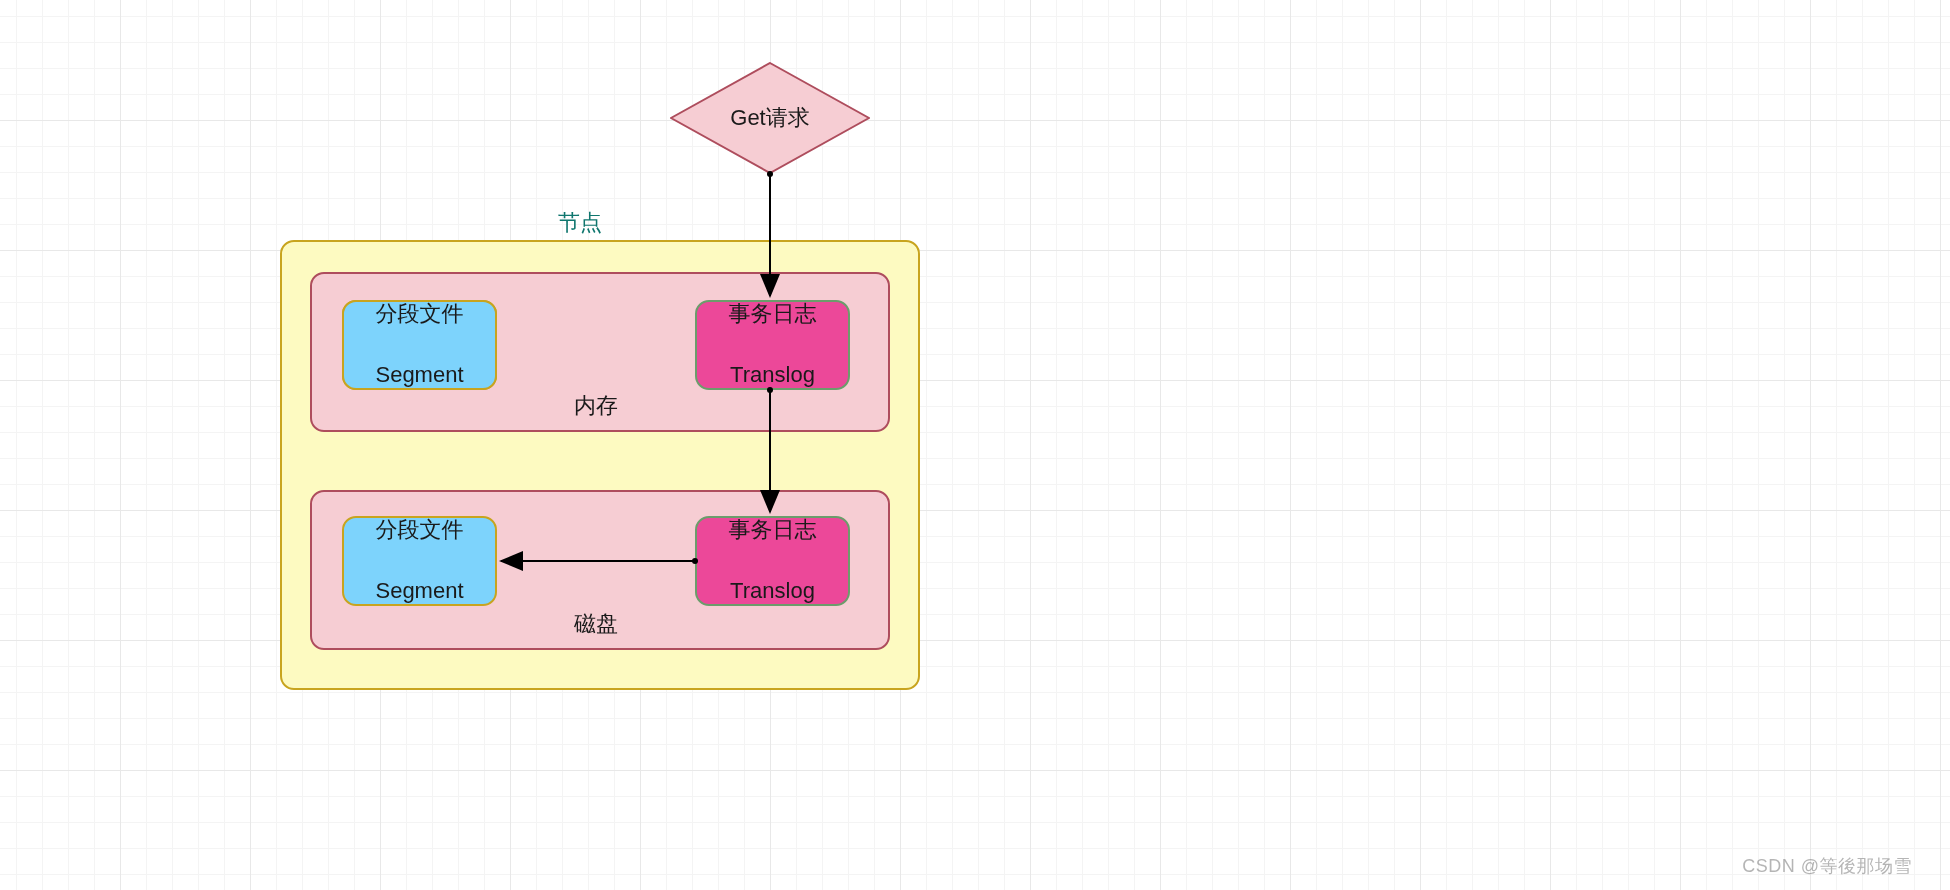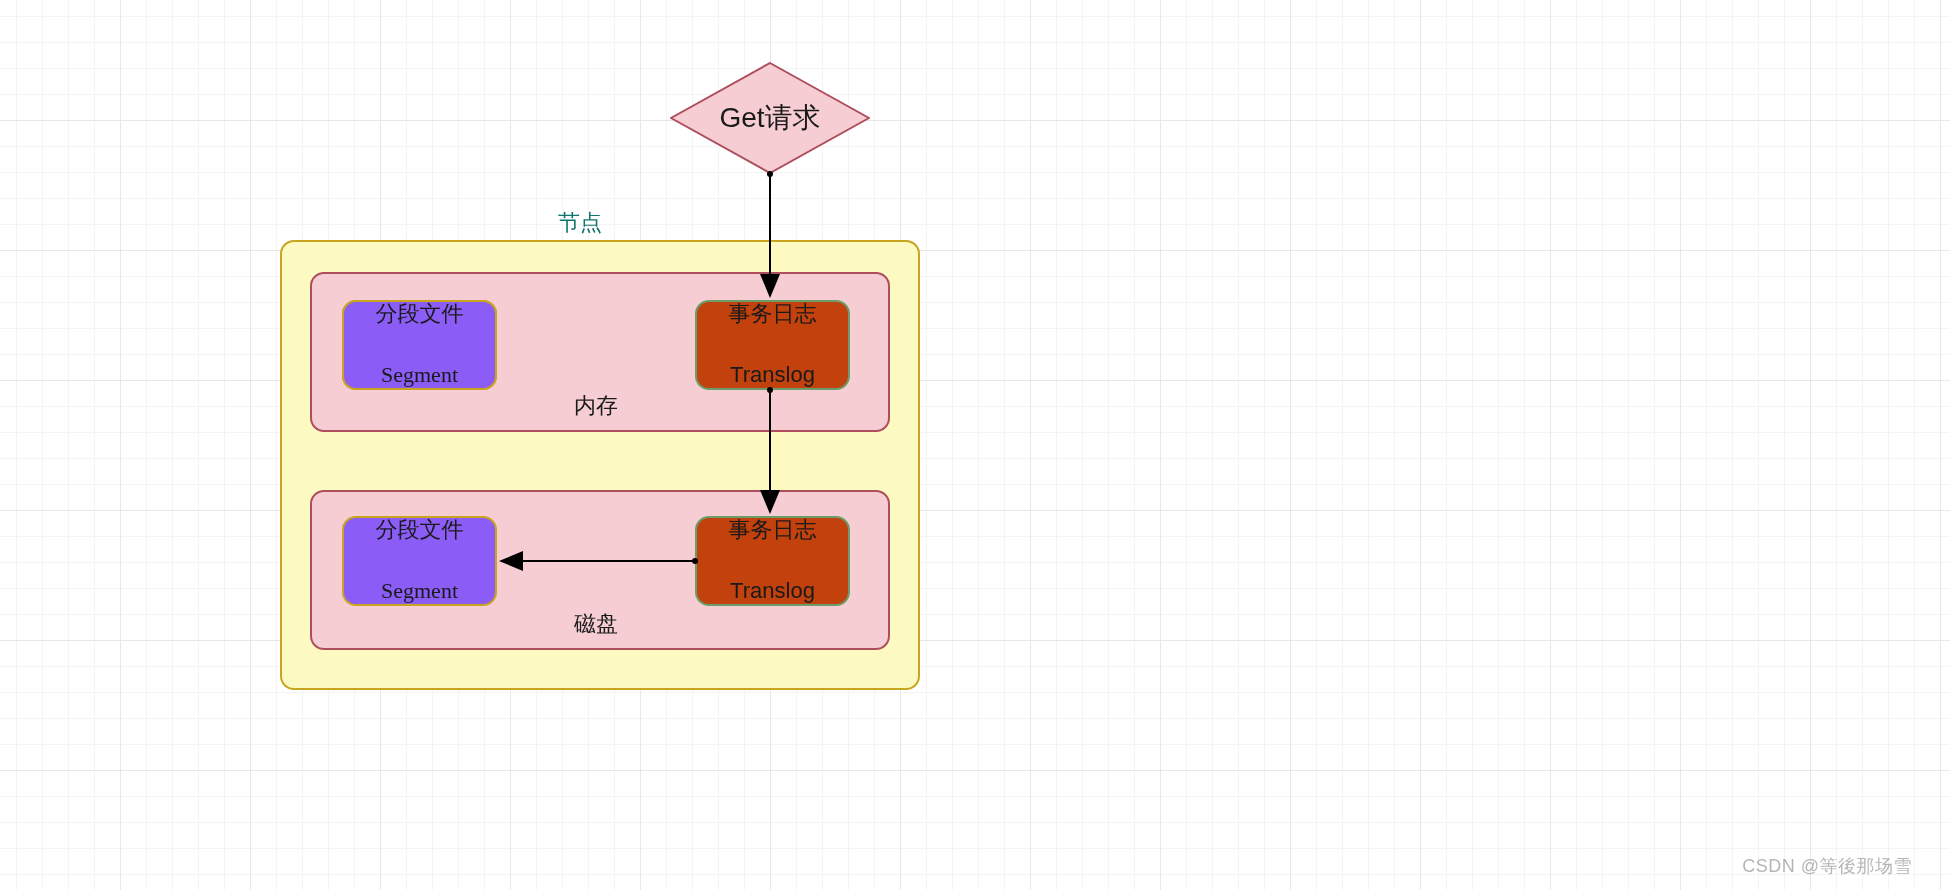--- a/index.html
+++ b/index.html
@@ -52,27 +52,26 @@
     background: #fdfac1;
     border: 2px solid #c8a41f;
   }
 
   .zone {
     background: #f6cdd3;
     border: 2px solid #ae4d5d;
   }
 
   .segment-box {
-    background: #8b5cf6;
+    background: #7dd3fc;
     border: 2px solid #c8a41f;
-    font-family: Liberation Serif, serif;
   }
 
   .translog-box {
-    background: #c2410c;
+    background: #ec4899;
     border: 2px solid #6b9d6b;
   }
 
   .zone-label {
     position: absolute;
     bottom: 8px;
     left: 0;
     right: 8px;
     text-align: center;
     font-size: 22px;
@@ -91,21 +90,21 @@
     align-items: center;
     justify-content: center;
   }
   .diamond-shape {
     position: absolute;
     width: 100%;
     height: 100%;
   }
   .diamond-text {
     position: relative;
-    font-size: 28px;
+    font-size: 22px;
     color: #1a1a1a;
     text-align: center;
   }
 
   .watermark {
     position: absolute;
     right: 38px;
     bottom: 12px;
     font-size: 18px;
     color: rgba(120,120,120,0.55);

